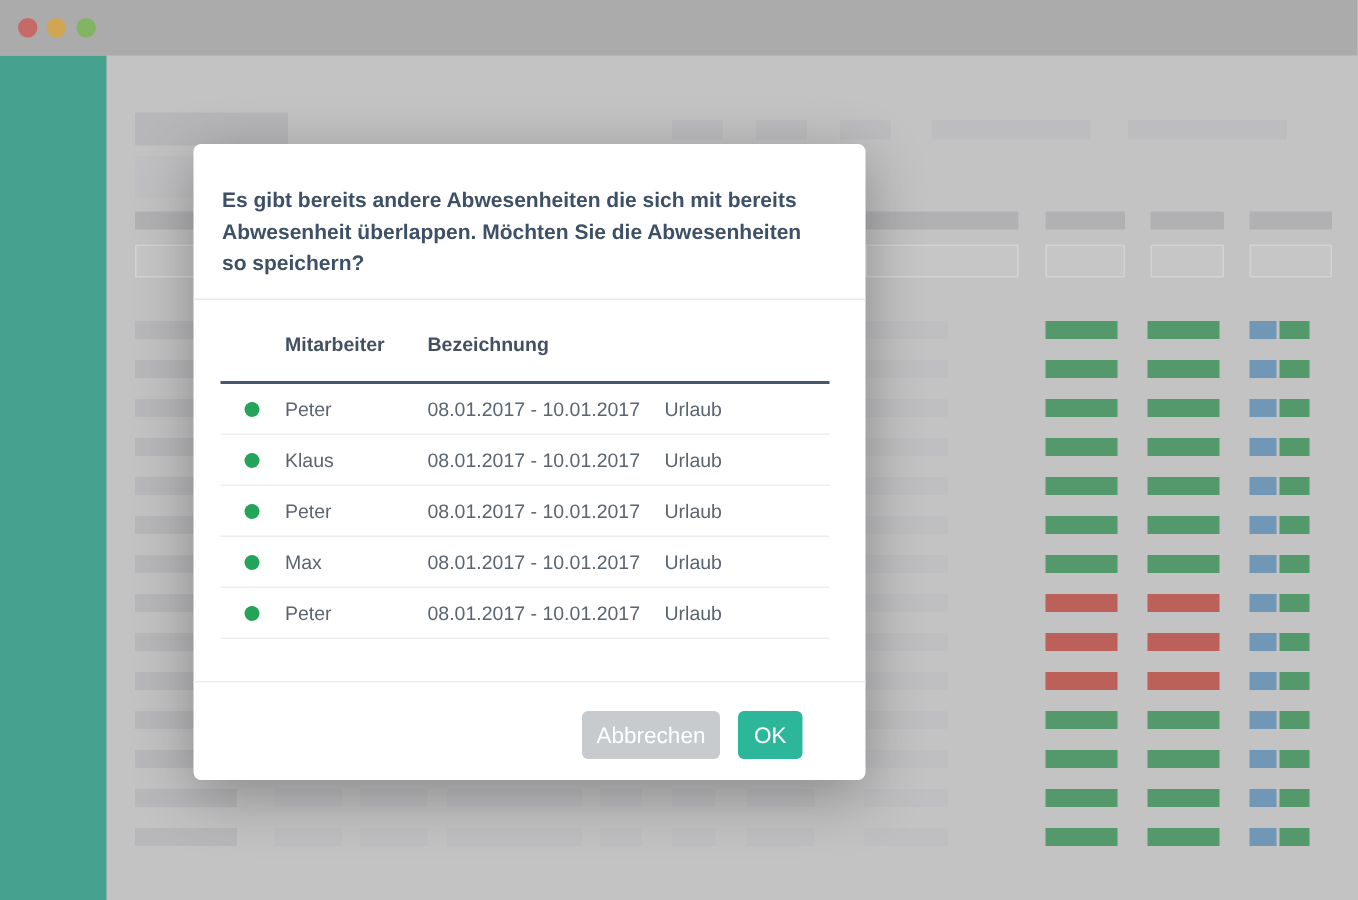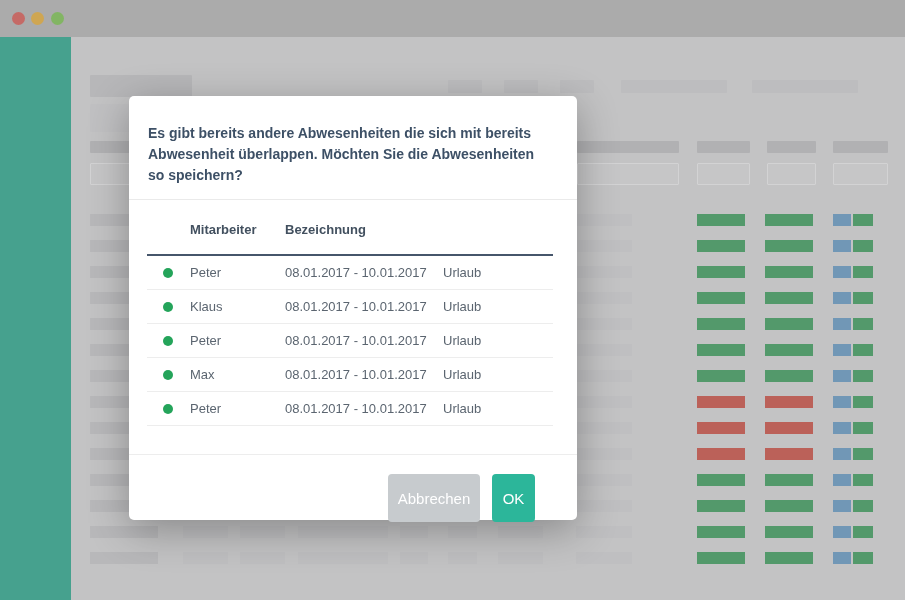--- a/index.html
+++ b/index.html
@@ -36,21 +36,21 @@
   .thead{display:flex;height:32px;border-bottom:2px solid #46566b;
          font-size:13px;font-weight:bold;color:#42505f;}
   .trow{display:flex;align-items:center;height:33px;border-bottom:1px solid #ededed;
         font-size:13px;color:#5b6570;}
   .c1{width:43px;flex:none;display:flex;align-items:center;}
   .c2{width:95px;flex:none;}
   .c3{width:158px;flex:none;}
   .c4{flex:1;}
   .status-dot{width:10px;height:10px;border-radius:50%;margin-left:16px;}
   .modal-footer{position:absolute;left:0;top:358px;width:100%;height:66px;border-top:1px solid #ededed;}
-  .btn{position:absolute;top:19px;height:48px;border:none;border-radius:4px;color:#ffffff;
+  .btn{position:absolute;top:19px;height:32px;border:none;border-radius:4px;color:#ffffff;
        font-size:15px;font-family:"Liberation Sans",sans-serif;cursor:pointer;}
   .btn-cancel{right:97px;width:92px;}
   .btn-ok{right:42px;width:43px;}
 </style>
 </head>
 <body>
 
 <div class="titlebar">
   <span class="tdot r" style="background: rgb(197, 106, 102);"></span>
   <span class="tdot y" style="background: rgb(207, 166, 82);"></span>

